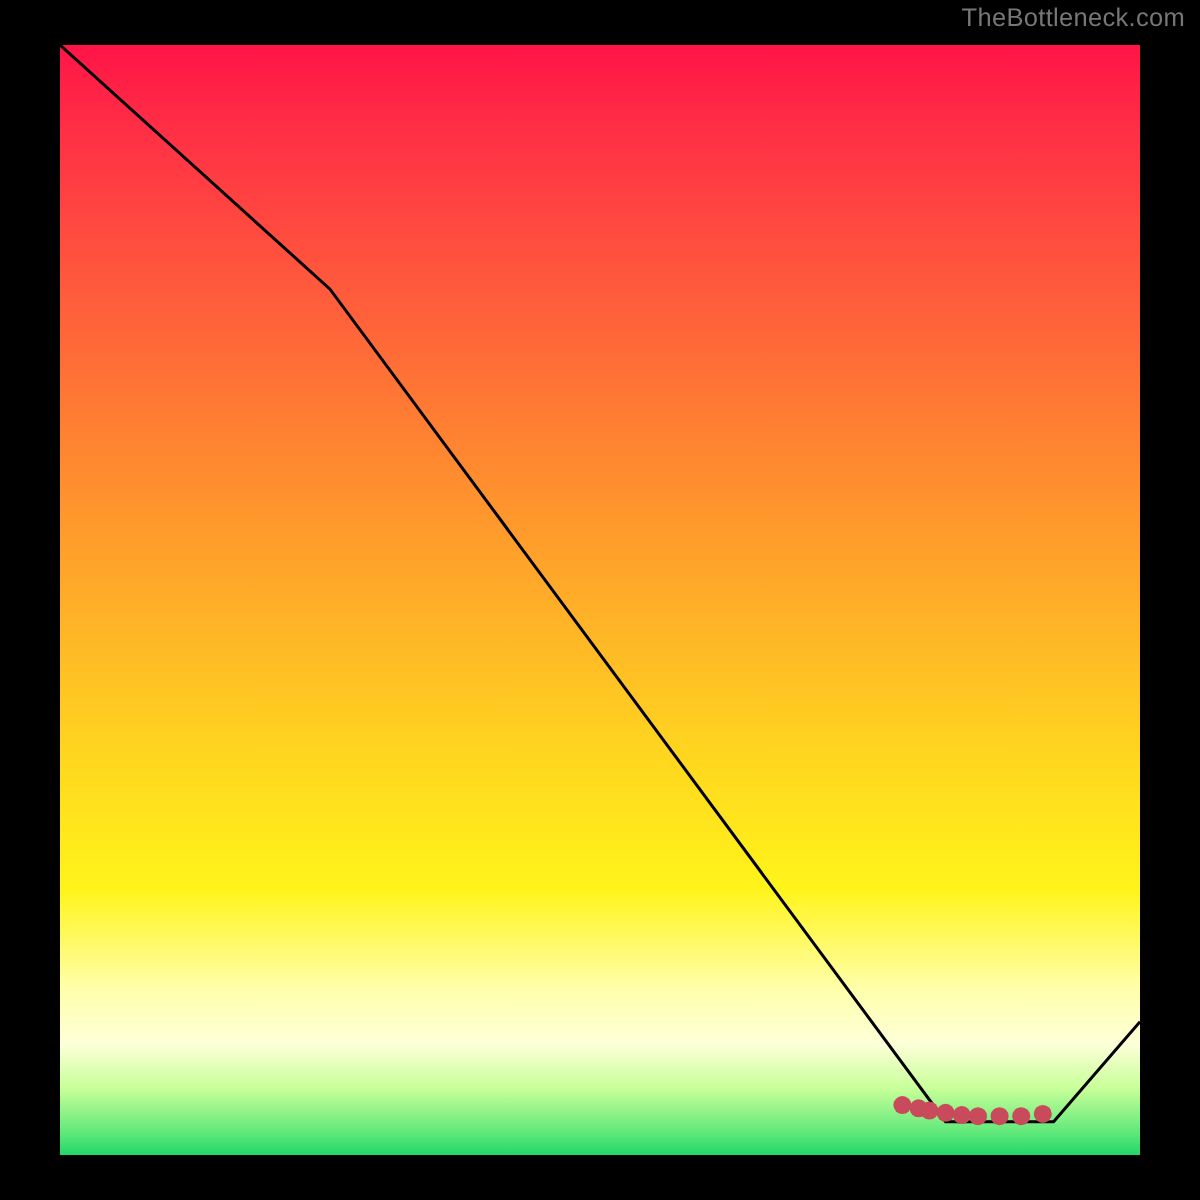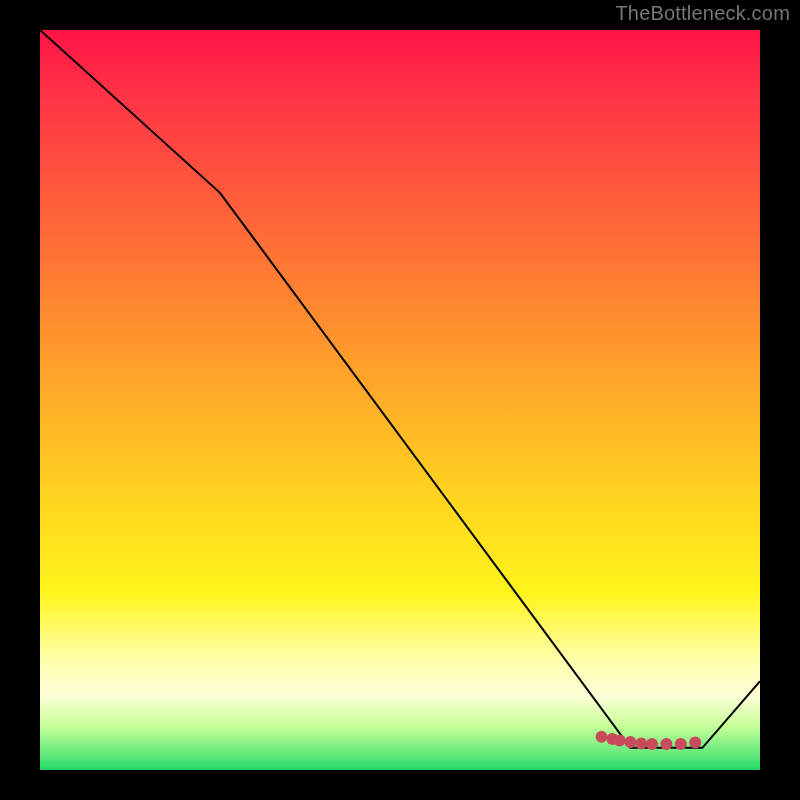--- a/index.html
+++ b/index.html
@@ -15,21 +15,21 @@
     width: 800px;
     height: 800px;
     background: #000;
   }
   .attribution {
     position: absolute;
     top: 2px;
     right: 10px;
     color: #777;
     font-family: Arial, Helvetica, sans-serif;
-    font-size: 20px;
+    font-size: 17px;
     letter-spacing: 0.2px;
     user-select: none;
   }
   .plot {
     position: absolute;
     left: 40px;
     top: 30px;
     width: 720px;
     height: 740px;
     overflow: hidden;

